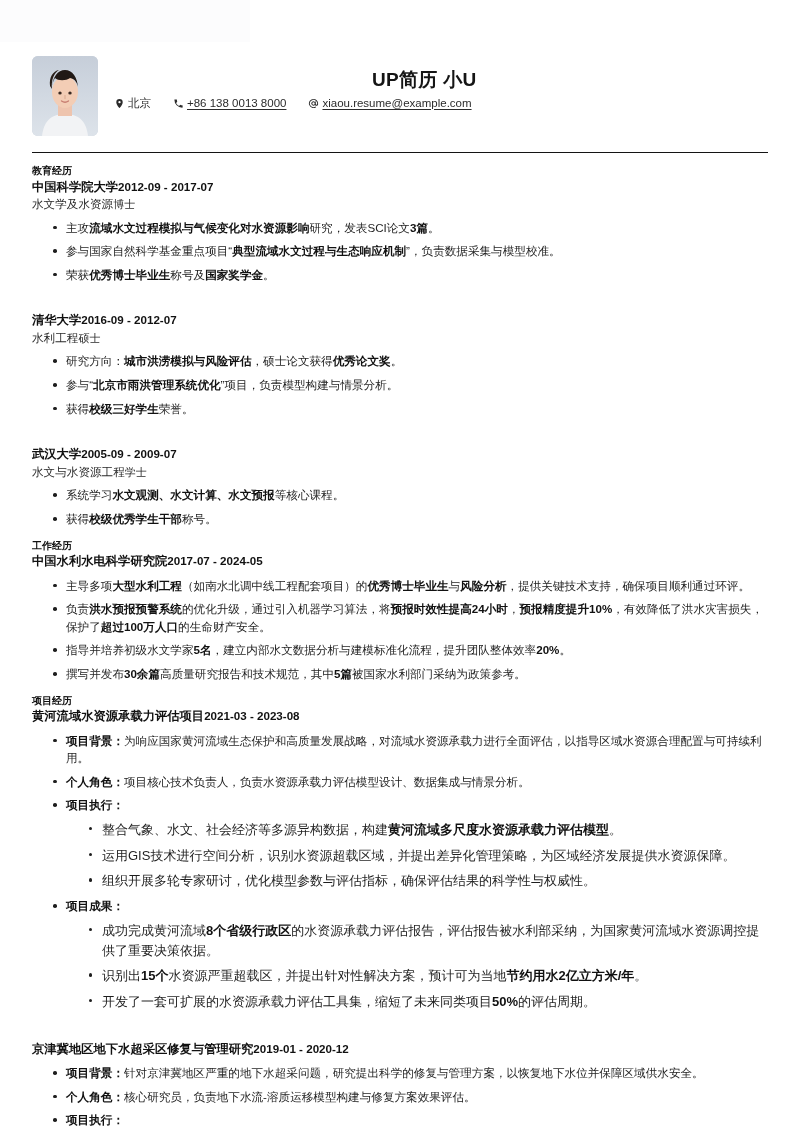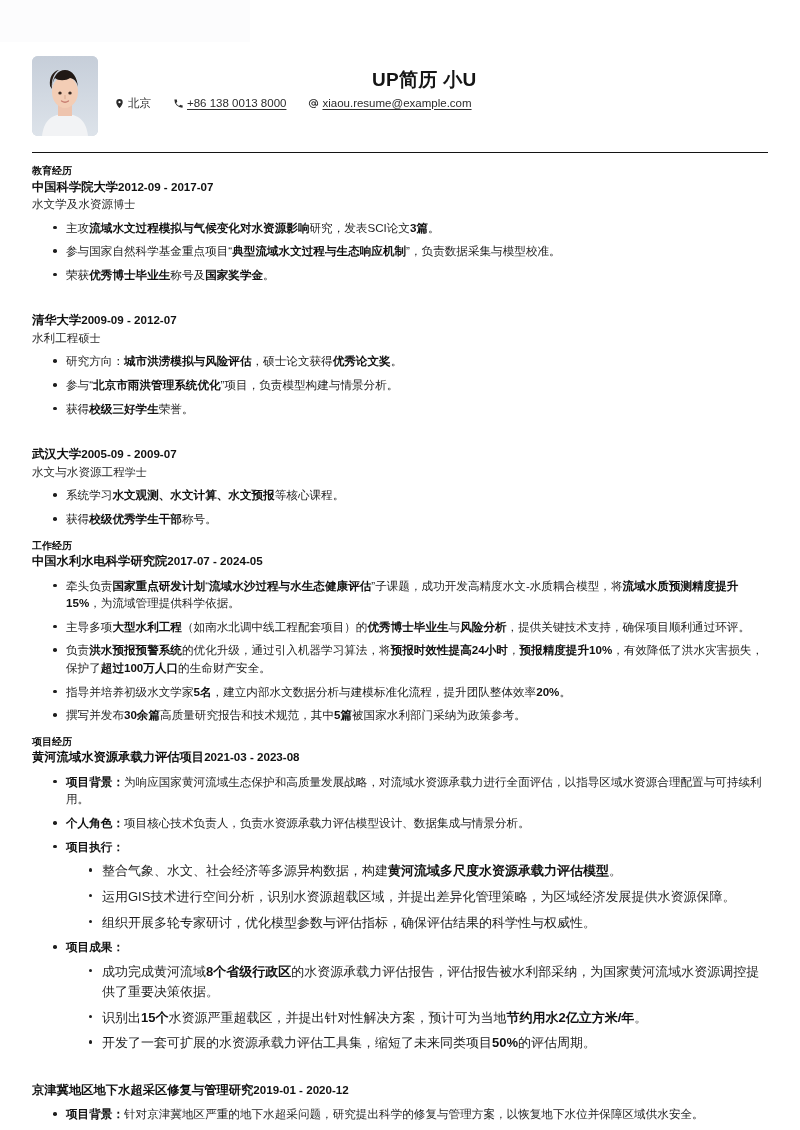--- a/index.html
+++ b/index.html
@@ -220,21 +220,21 @@
           </div>
           <ul class="b1">
             <li>主攻<b>流域水文过程模拟与气候变化对水资源影响</b>研究，发表SCI论文<b>3篇</b>。</li>
             <li>参与国家自然科学基金重点项目“<b>典型流域水文过程与生态响应机制</b>”，负责数据采集与模型校准。</li>
             <li>荣获<b>优秀博士毕业生</b>称号及<b>国家奖学金</b>。</li>
           </ul>
         </div>
         <div class="entry">
           <div class="entry-row">
             <div class="org">清华大学</div>
-            <div class="period">2009-09 - 2012-07</div>
+            <div class="period">2016-09 - 2012-07</div>
           </div>
           <div class="entry-row">
             <div class="major">水利工程</div>
             <div class="degree">硕士</div>
           </div>
           <ul class="b1">
             <li>研究方向：<b>城市洪涝模拟与风险评估</b>，硕士论文获得<b>优秀论文奖</b>。</li>
             <li>参与“<b>北京市雨洪管理系统优化</b>”项目，负责模型构建与情景分析。</li>
             <li>获得<b>校级三好学生</b>荣誉。</li>
           </ul>
@@ -255,21 +255,20 @@
         </div>
       </div>
       <div class="section">
         <div class="section-title">工作经历</div>
         <div class="entry">
           <div class="entry-row">
             <div class="org">中国水利水电科学研究院</div>
             <div class="period">2017-07 - 2024-05</div>
           </div>
           <ul class="b1">
-            <li>牵头负责<b>国家重点研发计划</b>“<b>流域水沙过程与水生态健康评估</b>”子课题，成功开发高精度水文-水质耦合模型，将<b>流域水质预测精度提升15%</b>，为流域管理提供科学依据。</li>
             <li>主导多项<b>大型水利工程</b>（如南水北调中线工程配套项目）的<b>优秀博士毕业生</b>与<b>风险分析</b>，提供关键技术支持，确保项目顺利通过环评。</li>
             <li>负责<b>洪水预报预警系统</b>的优化升级，通过引入机器学习算法，将<b>预报时效性提高24小时</b>，<b>预报精度提升10%</b>，有效降低了洪水灾害损失，保护了<b>超过100万人口</b>的生命财产安全。</li>
             <li>指导并培养初级水文学家<b>5名</b>，建立内部水文数据分析与建模标准化流程，提升团队整体效率<b>20%</b>。</li>
             <li>撰写并发布<b>30余篇</b>高质量研究报告和技术规范，其中<b>5篇</b>被国家水利部门采纳为政策参考。</li>
           </ul>
         </div>
       </div>
       <div class="section">
         <div class="section-title">项目经历</div>
         <div class="entry">

